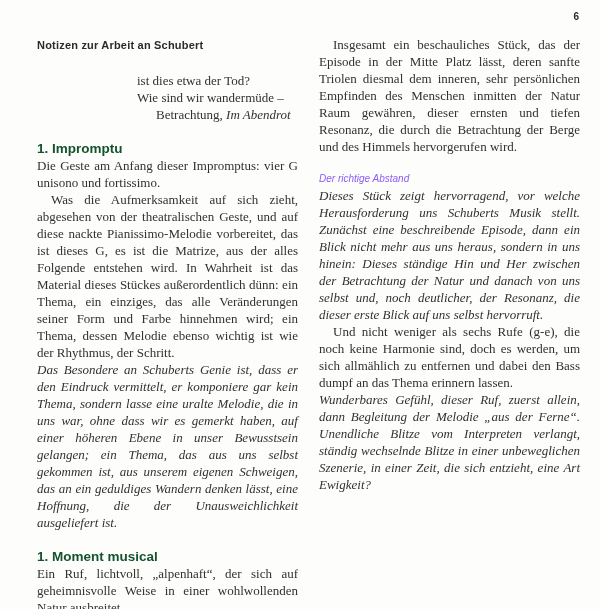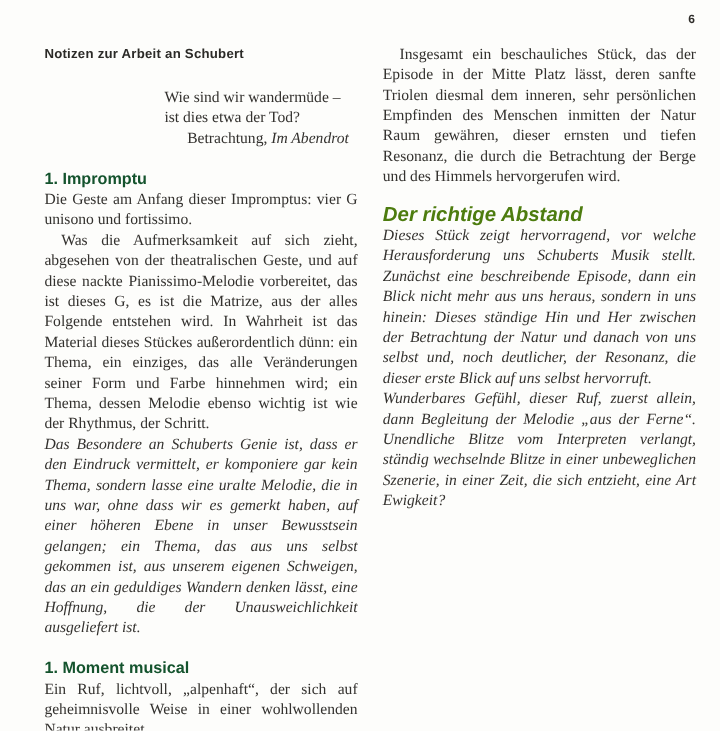--- a/index.html
+++ b/index.html
@@ -59,25 +59,25 @@
   .sans-heading {
     font-family: "Liberation Sans", sans-serif;
     font-weight: 700;
     font-size: 13.5px;
     line-height: 17px;
     color: #14532d;
     margin: 0;
   }
   .sans-heading-italic {
     font-family: "Liberation Sans", sans-serif;
-    font-weight: 700;
+    font-weight: 400;
     font-style: italic;
-    font-size: 17px;
+    font-size: 10px;
     line-height: 17px;
-    color: #4d7c0f;
+    color: #8b5cf6;
     margin: 0;
   }
   p.body-para {
     margin: 0;
     text-align: justify;
   }
   .indent {
     text-indent: 14px;
   }
   .italic {
@@ -97,22 +97,22 @@
 
   <div class="page-number">6</div>
 
   <div class="columns">
 
     <div class="col">
 
       <h1 class="article-title">Notizen zur Arbeit an Schubert</h1>
 
       <div class="epigraph">
+        <div class="epigraph-line">ist dies etwa der Tod?</div>
         <div class="epigraph-line">Wie sind wir wandermüde –</div>
-        <div class="epigraph-line">ist dies etwa der Tod?</div>
         <div class="epigraph-attrib"><span>Betrachtung, </span><span class="italic">Im Abendrot</span></div>
       </div>
 
       <h2 class="sans-heading">1. Impromptu</h2>
 
       <p class="body-para">Die Geste am Anfang dieser Impromptus: vier G unisono und fortissimo.</p>
 
       <p class="body-para indent">Was die Aufmerksamkeit auf sich zieht, abgesehen von der theatralischen Geste, und auf diese nackte Pianissimo-Melodie vorbereitet, das ist dieses G, es ist die Matrize, aus der alles Folgende entstehen wird. In Wahrheit ist das Material dieses Stückes außerordentlich dünn: ein Thema, ein einziges, das alle Veränderungen seiner Form und Farbe hinnehmen wird; ein Thema, dessen Melodie ebenso wichtig ist wie der Rhythmus, der Schritt.</p>
 
       <p class="body-para italic gap-before">Das Besondere an Schuberts Genie ist, dass er den Eindruck vermittelt, er komponiere gar kein Thema, sondern lasse eine uralte Melodie, die in uns war, ohne dass wir es gemerkt haben, auf einer höheren Ebene in unser Bewusstsein gelangen; ein Thema, das aus uns selbst gekommen ist, aus unserem eigenen Schweigen, das an ein geduldiges Wandern denken lässt, eine Hoffnung, die der Unausweichlichkeit ausgeliefert ist.</p>
@@ -125,20 +125,21 @@
 
     <div class="col">
 
       <p class="body-para indent">Insgesamt ein beschauliches Stück, das der Episode in der Mitte Platz lässt, deren sanfte Triolen diesmal dem inneren, sehr persönlichen Empfinden des Menschen inmitten der Natur Raum gewähren, dieser ernsten und tiefen Resonanz, die durch die Betrachtung der Berge und des Himmels hervorgerufen wird.</p>
 
       <h2 class="sans-heading-italic gap-before-sm">Der richtige Abstand</h2>
 
       <p class="body-para italic">Dieses Stück zeigt hervorragend, vor welche Herausforderung uns Schuberts Musik stellt. Zunächst eine beschreibende Episode, dann ein Blick nicht mehr aus uns heraus, sondern in uns hinein: Dieses ständige Hin und Her zwischen der Betrachtung der Natur und danach von uns selbst und, noch deutlicher, der Resonanz, die dieser erste Blick auf uns selbst hervorruft.</p>
 
 
+      <p class="body-para indent">Und nicht weniger als sechs Rufe (g-e), die noch keine Harmonie sind, doch es werden, um sich allmählich zu entfernen und dabei den Bass dumpf an das Thema erinnern lassen.</p>
 
       <p class="body-para italic gap-before-sm">Wunderbares Gefühl, dieser Ruf, zuerst allein, dann Begleitung der Melodie „aus der Ferne“. Unendliche Blitze vom Interpreten verlangt, ständig wechselnde Blitze in einer unbeweglichen Szenerie, in einer Zeit, die sich entzieht, eine Art Ewigkeit?</p>
 
     </div>
 
   </div>
 
 </div>
 
 </body></html>

